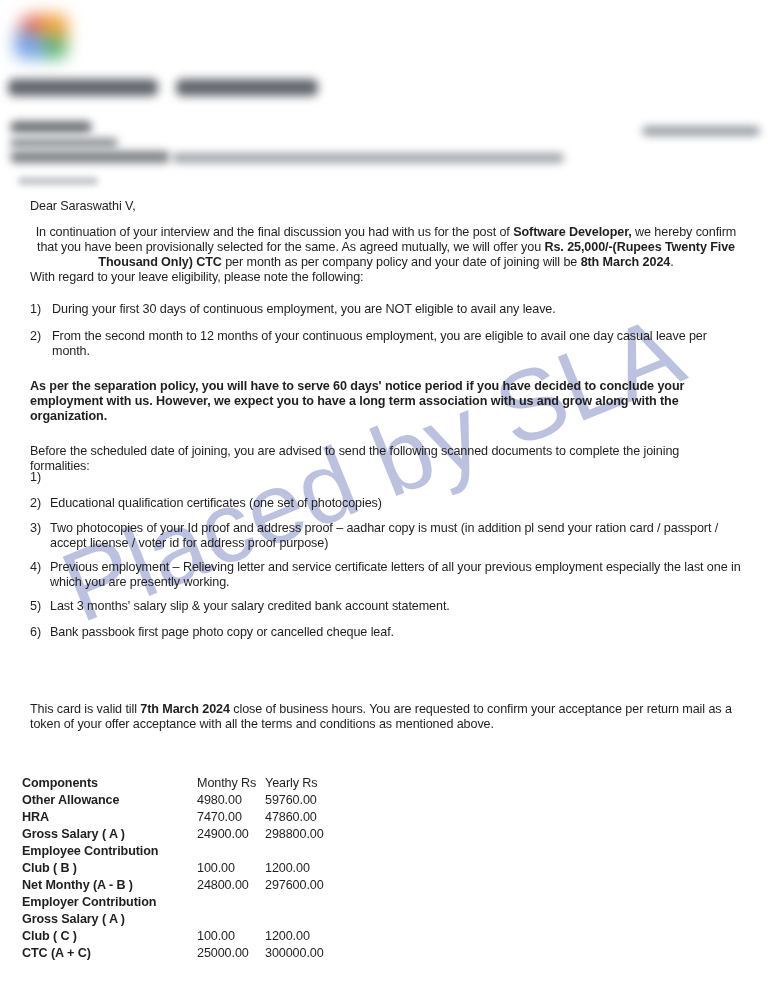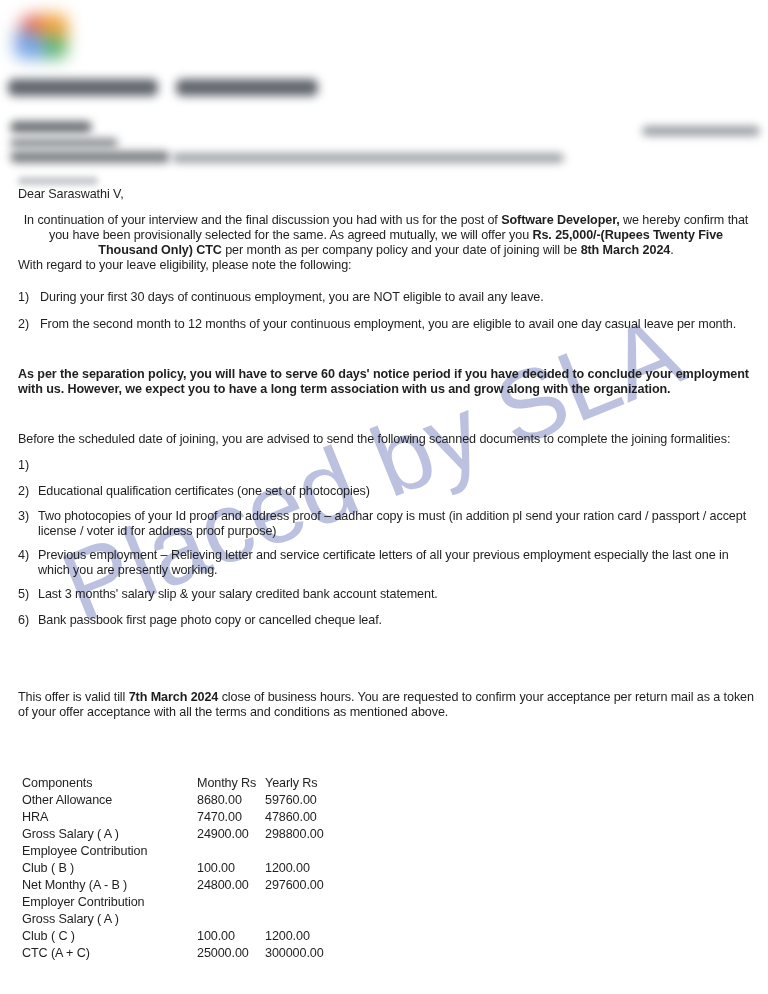--- a/index.html
+++ b/index.html
@@ -29,21 +29,21 @@
   .r-subject1{left:8px;top:79px;width:150px;height:17px;background:#61666d;filter:blur(5px);}
   .r-subject2{left:176px;top:79px;width:142px;height:17px;background:#61666d;filter:blur(5px);}
   .r-sender  {left:10px;top:121px;width:82px;height:12px;background:#6e7277;filter:blur(4px);}
   .r-date    {left:642px;top:126px;width:118px;height:10px;background:#9aa0a6;filter:blur(4px);}
   .r-line2   {left:10px;top:138px;width:108px;height:10px;background:#8e9297;filter:blur(4px);}
   .r-line3a  {left:10px;top:151px;width:160px;height:12px;background:#7d8185;filter:blur(4px);}
   .r-line3b  {left:172px;top:153px;width:392px;height:10px;background:#a0a4a9;filter:blur(4px);}
   .r-tiny    {left:18px;top:177px;width:80px;height:8px;background:#c2c5c9;filter:blur(3px);}
   
   .para{
-    position:absolute;left:18px;right:14px;margin:0;z-index:2;
+    position:absolute;left:18px;right:14px;margin:12px;z-index:2;
     font-size:12.6px;line-height:15px;letter-spacing:-0.1px;
   }
   .para b{font-weight:bold;}
   .bold-para{font-weight:bold;}
   .li{display:flex;}
   .li .num{flex:none;width:22px;}
   .li.docs .num{width:20px;}
   .greeting   {top:187px;}
   .p-intro    {top:213px;text-align:center;}
   .p-leaveintro{top:258px;}
@@ -55,21 +55,21 @@
   .p-doc2     {top:484px;}
   .p-doc3     {top:509px;}
   .p-doc4     {top:548px;}
   .p-doc5     {top:587px;}
   .p-doc6     {top:613px;}
   .p-receipt  {top:639px;}
   .p-valid    {top:690px;}
   
   .salary{position:absolute;left:22px;top:775px;width:340px;z-index:2;font-size:12.6px;letter-spacing:-0.1px;}
   .trow{display:flex;height:17px;line-height:17px;}
-  .trow .c0{width:175px;flex:none;}
+  .trow .c0{width:175px;flex:none;font-weight:bold;}
   .trow .c1{width:68px;flex:none;}
   .trow .c2{flex:1;}
 </style>
 </head>
 <body>
 
 <div class="page">
 
   <div class="watermark">Placed by SLA</div>
 
@@ -120,31 +120,31 @@
   <p class="para li docs p-doc5">
       <span class="num">5)</span>
       <span>Last 3 months' salary slip &amp; your salary credited bank account statement.</span>
     </p>
   <p class="para li docs p-doc6">
       <span class="num">6)</span>
       <span>Bank passbook first page photo copy or cancelled cheque leaf.</span>
     </p>
 
 
-  <p class="para p-valid"><span>This offer is valid till </span><b>7th March 2024</b><span> close of business hours.  You are requested to confirm your acceptance per return mail as a token of your offer acceptance with all the terms and conditions as mentioned above.</span></p>
+  <p class="para p-valid"><span>This card is valid till </span><b>7th March 2024</b><span> close of business hours.  You are requested to confirm your acceptance per return mail as a token of your offer acceptance with all the terms and conditions as mentioned above.</span></p>
 
   <div class="salary">
     <div class="trow">
       <span class="c0">Components</span>
       <span class="c1">Monthy Rs</span>
       <span class="c2">Yearly Rs</span>
     </div>
     <div class="trow">
       <span class="c0">Other Allowance</span>
-      <span class="c1">8680.00</span>
+      <span class="c1">4980.00</span>
       <span class="c2">59760.00</span>
     </div>
     <div class="trow">
       <span class="c0">HRA</span>
       <span class="c1">7470.00</span>
       <span class="c2">47860.00</span>
     </div>
     <div class="trow">
       <span class="c0">Gross Salary ( A )</span>
       <span class="c1">24900.00</span>

